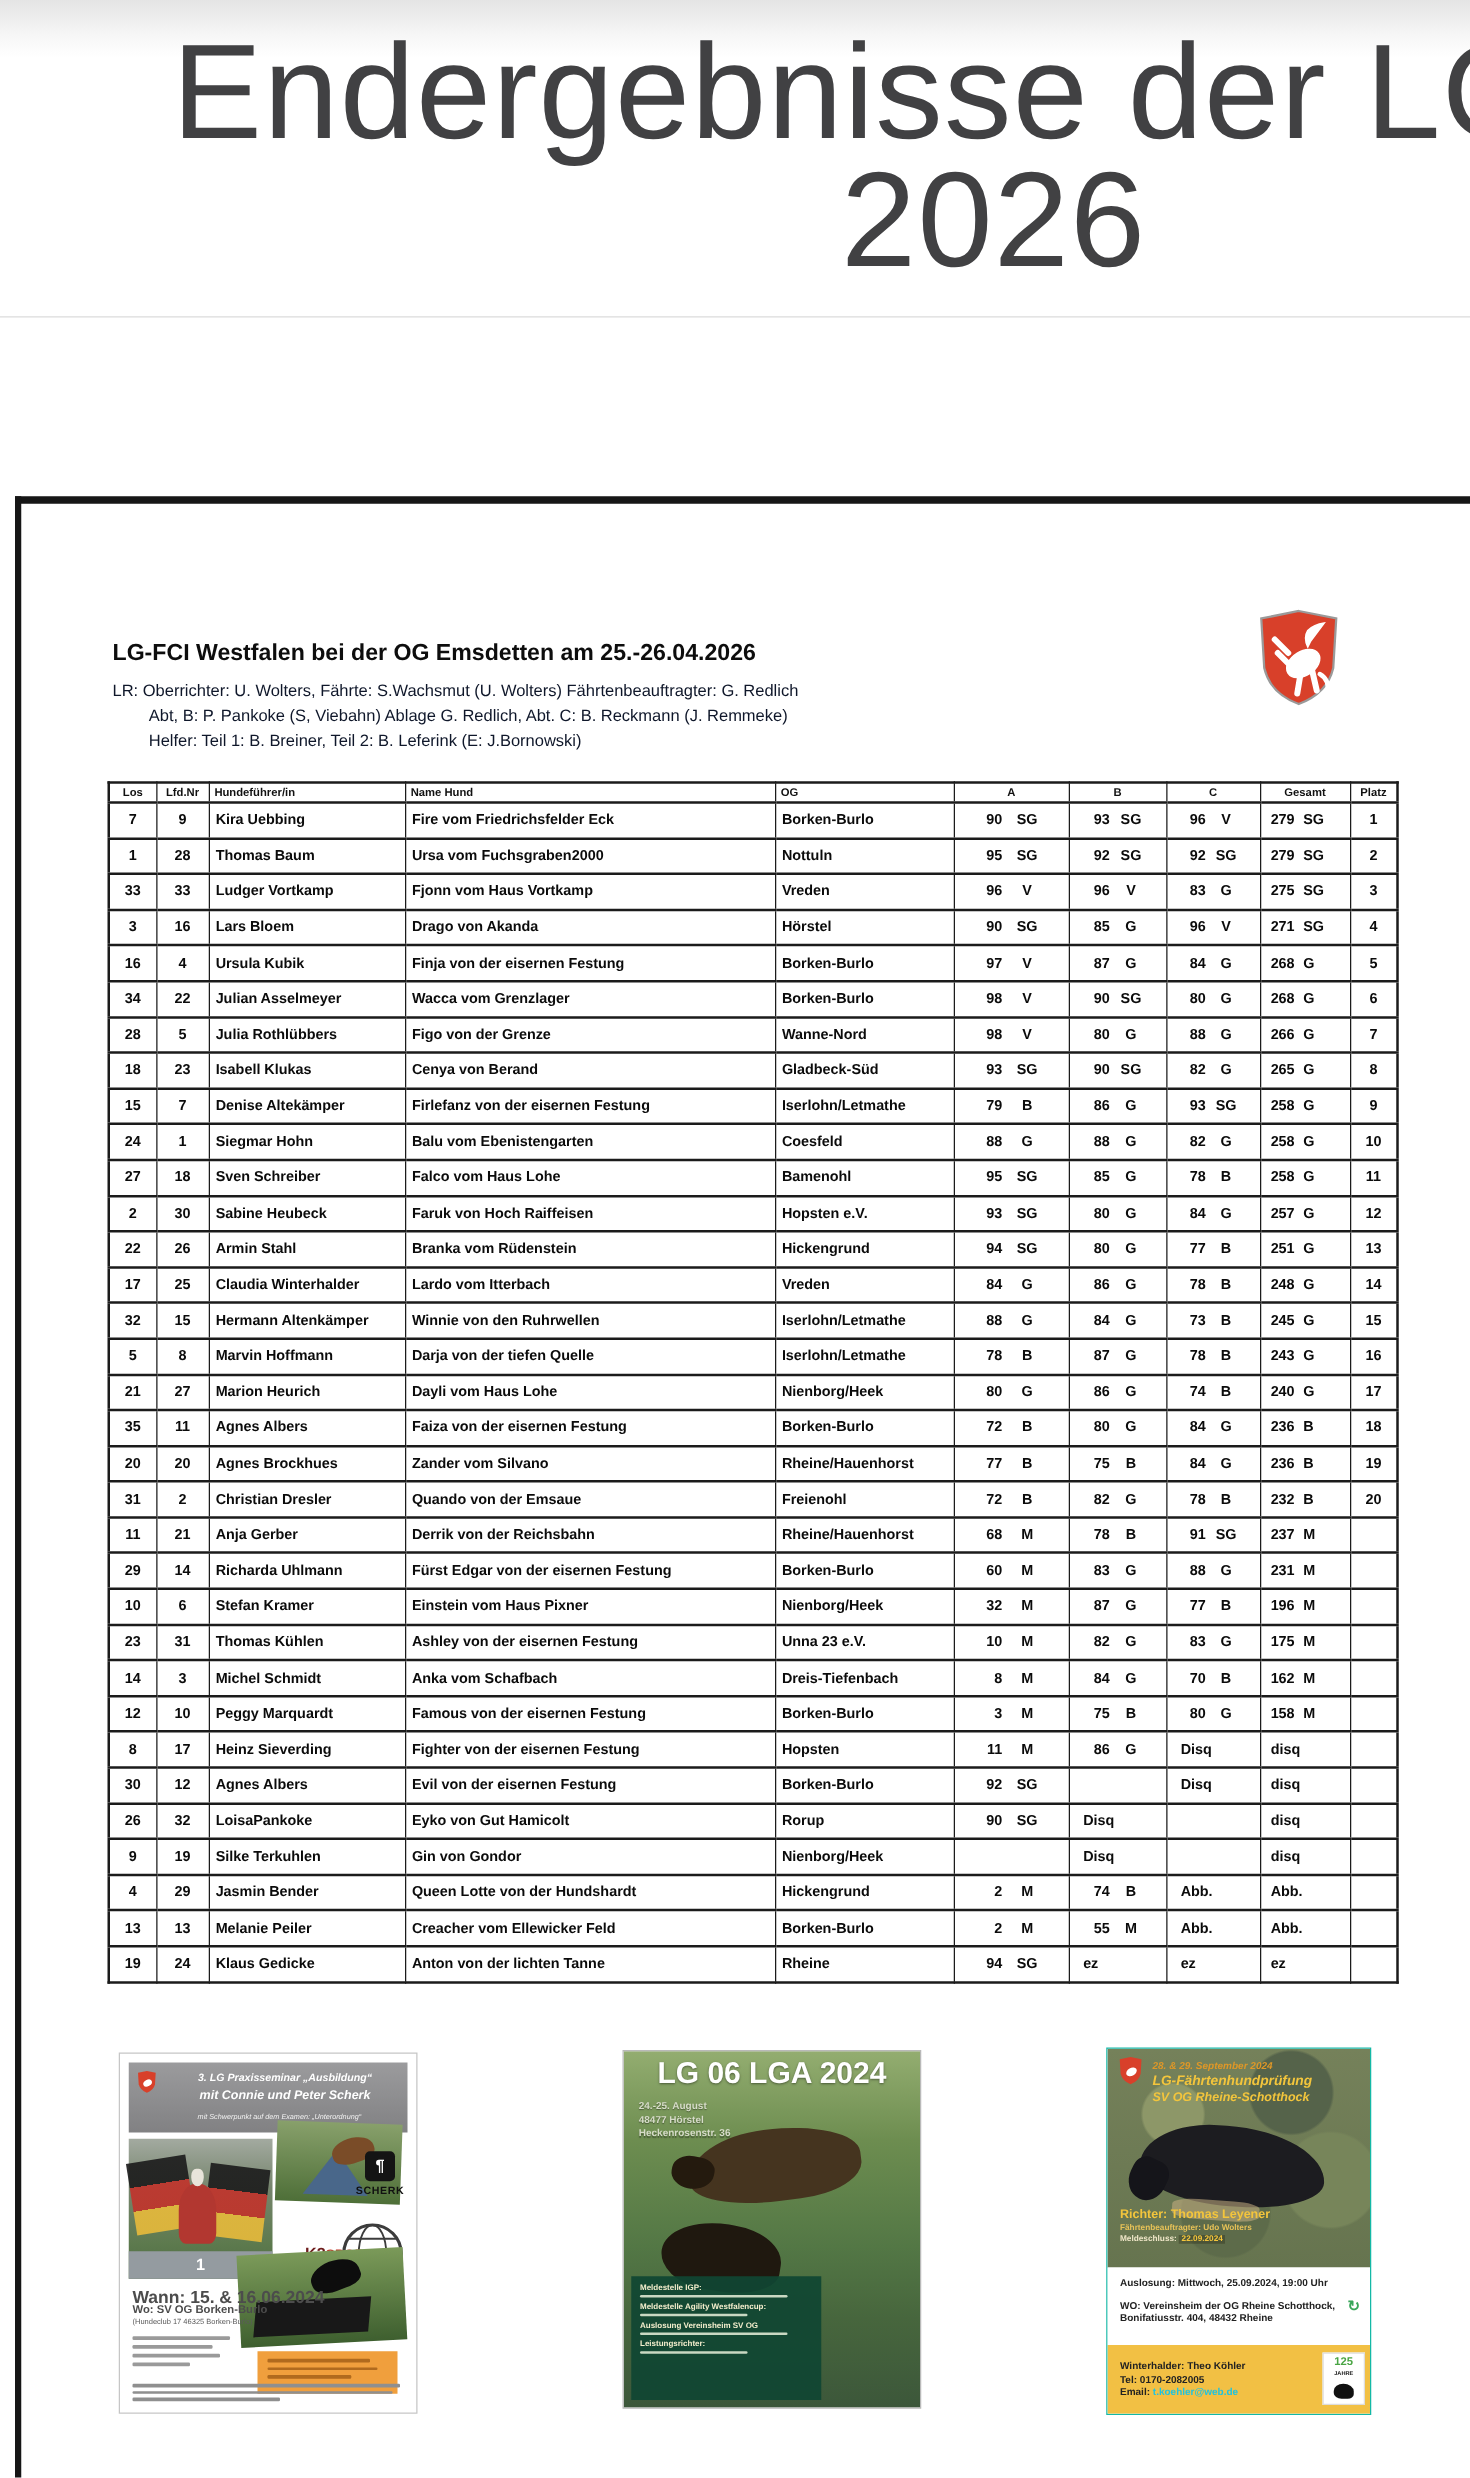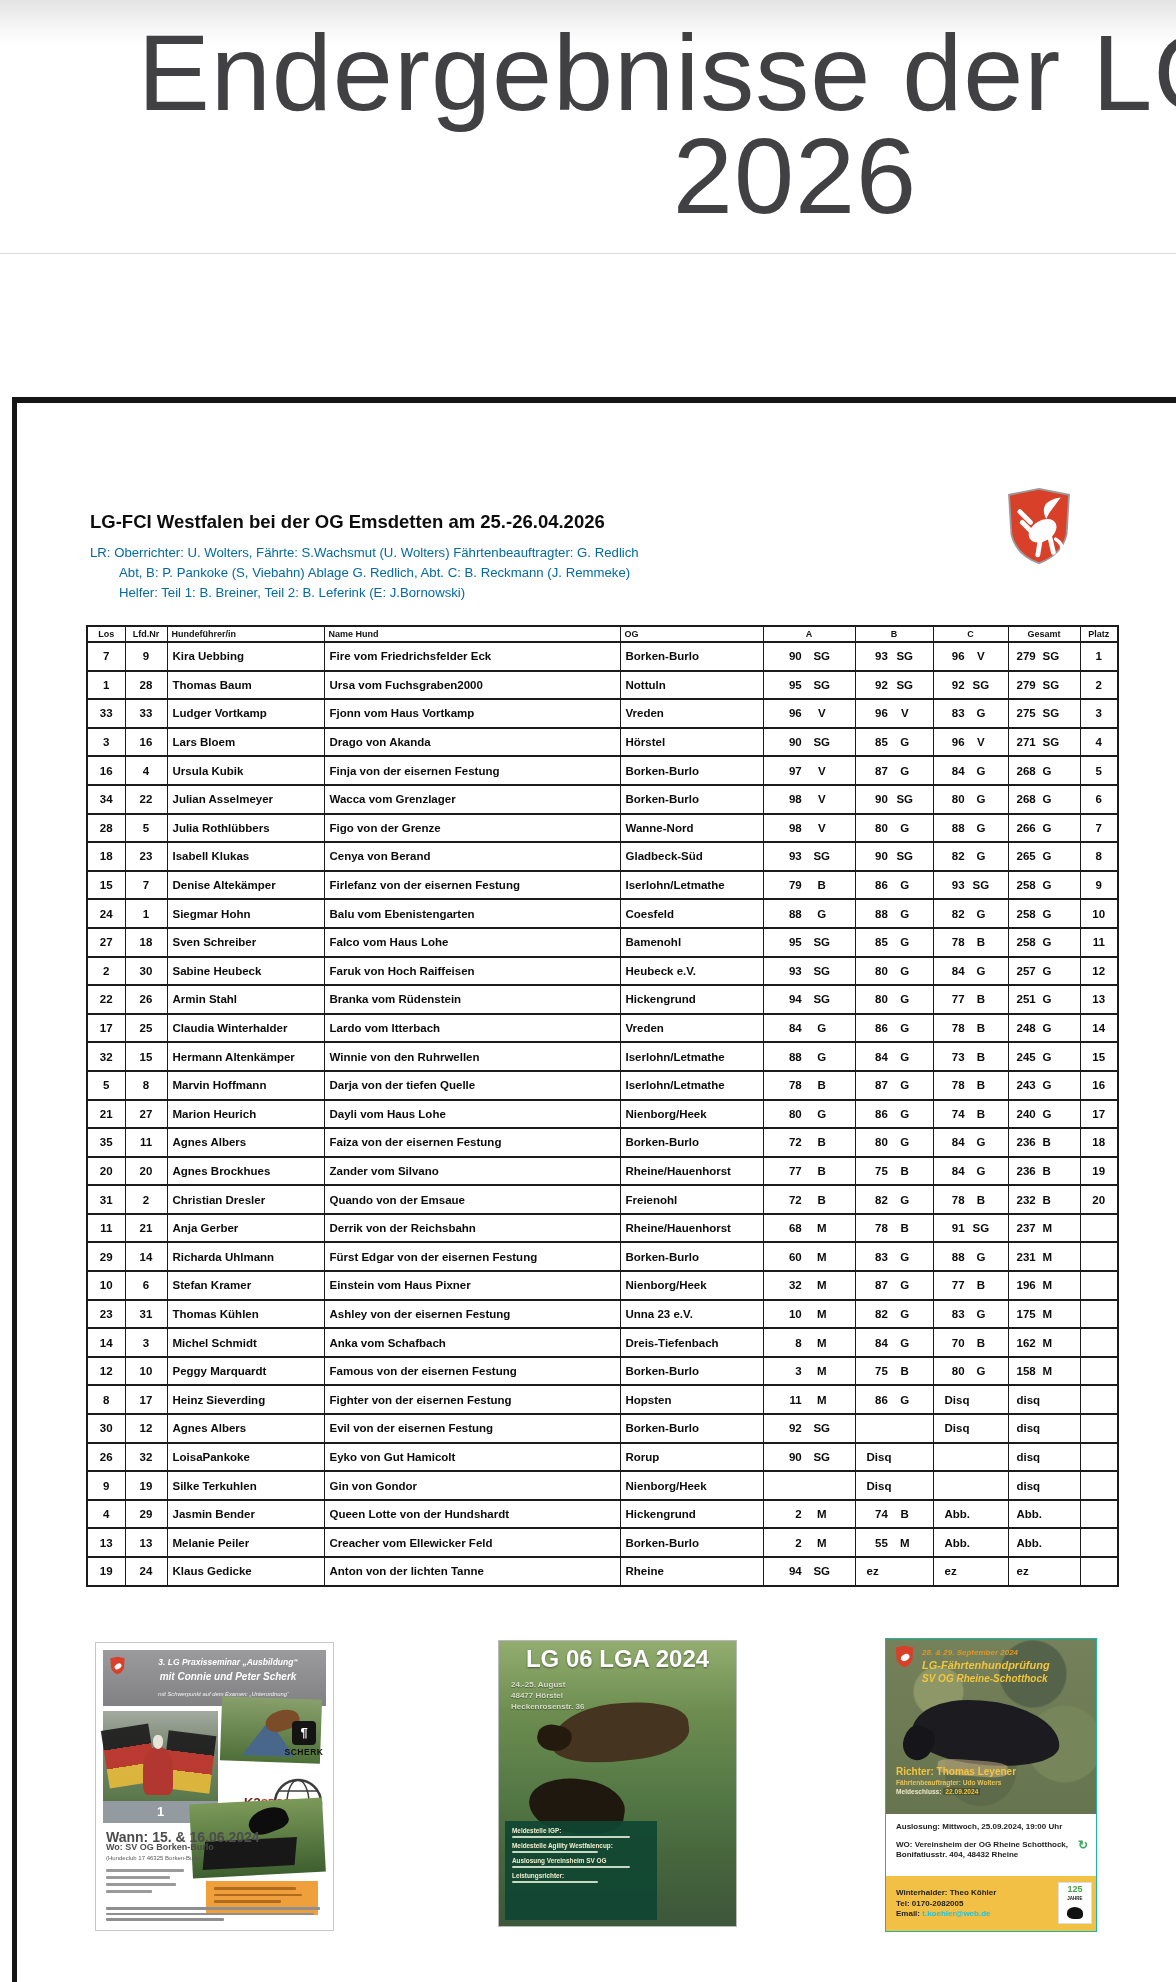--- a/index.html
+++ b/index.html
@@ -13,21 +13,21 @@
               color:#414143;line-height:0.95;font-weight:400;}
   .main-title .t1{font-size:108px;letter-spacing:1px;white-space:nowrap;}
   .main-title .t2{font-size:108px;letter-spacing:1px;}
   .divider{position:absolute;top:253px;left:0;width:1176px;border-top:1px solid #dcdcdc;}
 
   
   .page{position:absolute;top:397px;left:12px;width:1164px;height:1585px;
         border-top:6px solid #161616;border-left:5px solid #161616;background:#fff;}
   .doc-heading{position:absolute;left:73px;top:108px;font-size:18.5px;font-weight:bold;color:#0d0d0d;}
   .doc-shield{position:absolute;left:986px;top:82px;}
-  .lr-text{position:absolute;left:73px;top:140px;font-size:13.2px;line-height:20px;color:#0369a1;}
+  .lr-text{position:absolute;left:73px;top:140px;font-size:13.2px;line-height:20px;color:#0f172a;}
   .lr-text .indent{padding-left:29px;}
 
   
   .results-table{position:absolute;left:69px;top:222px;width:1031px;
                  border-collapse:collapse;table-layout:fixed;border:2px solid #1b1b1b;}
   .results-table th{border:1px solid #1b1b1b;font-size:9px;font-weight:bold;height:14px;
                     padding:0;text-align:center;color:#111;}
   .results-table th.h-left{text-align:left;padding-left:4px;}
   .results-table td{border:1px solid #1b1b1b;border-top:2px solid #1b1b1b;
                     font-size:11.5px;font-weight:bold;height:26.6px;padding:0;color:#0b0b0b;
@@ -347,21 +347,21 @@
           <td class="c-score"><span class="sc">85</span><span class="ql">G</span></td>
           <td class="c-score"><span class="sc">78</span><span class="ql">B</span></td>
           <td class="c-gesamt"><span class="sc">258</span><span class="ql">G</span></td>
           <td class="c-center">11</td>
         </tr>
         <tr>
           <td class="c-center">2</td>
           <td class="c-center">30</td>
           <td class="c-left">Sabine Heubeck</td>
           <td class="c-left">Faruk von Hoch Raiffeisen</td>
-          <td class="c-left">Heubeck e.V.</td>
+          <td class="c-left">Hopsten e.V.</td>
           <td class="c-score"><span class="sc">93</span><span class="ql">SG</span></td>
           <td class="c-score"><span class="sc">80</span><span class="ql">G</span></td>
           <td class="c-score"><span class="sc">84</span><span class="ql">G</span></td>
           <td class="c-gesamt"><span class="sc">257</span><span class="ql">G</span></td>
           <td class="c-center">12</td>
         </tr>
         <tr>
           <td class="c-center">22</td>
           <td class="c-center">26</td>
           <td class="c-left">Armin Stahl</td>

